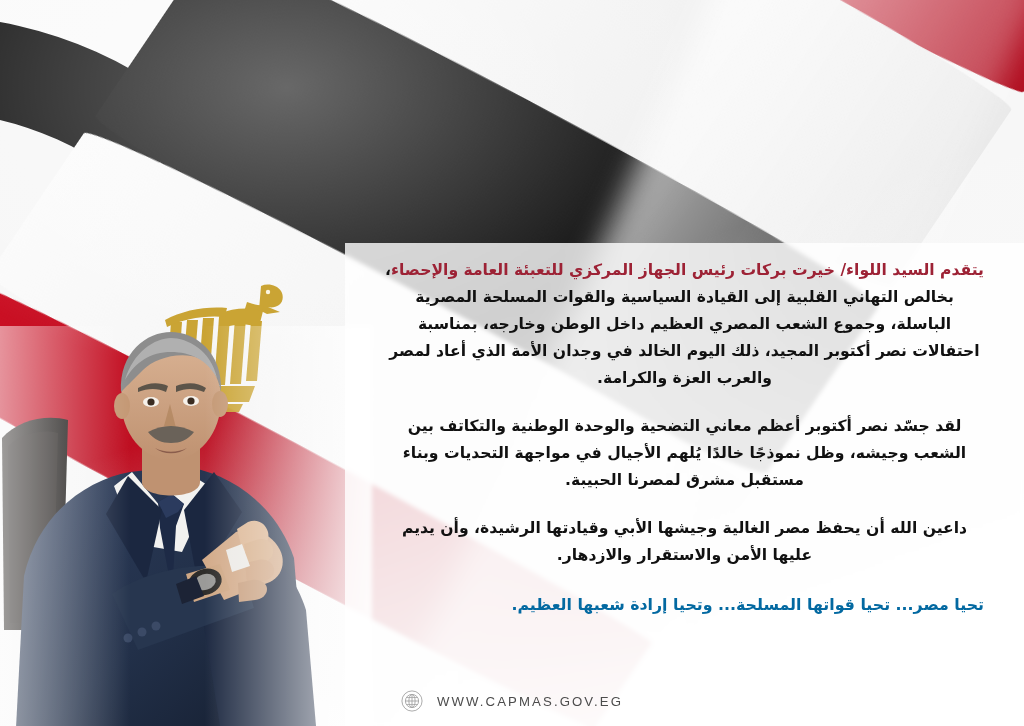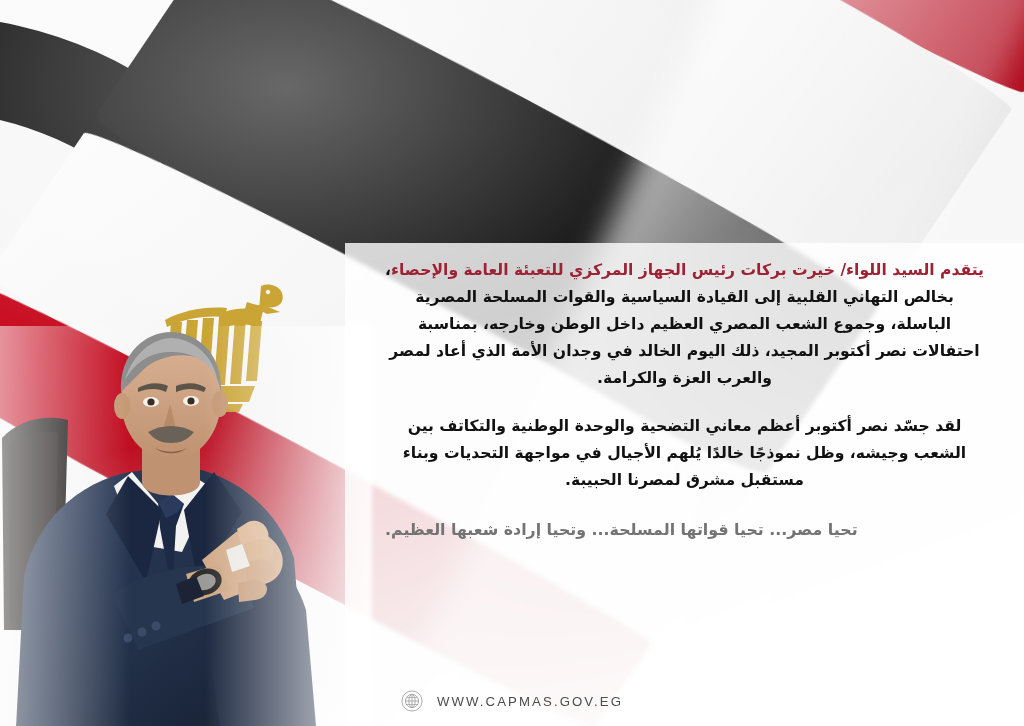--- a/index.html
+++ b/index.html
@@ -151,22 +151,22 @@
   }
   .para + .para { margin-top:21px; }
 
   .hl { color:#9d2235; }
 
   .slogan {
     margin-top:22px;
     font-size:15.8px;
     line-height:27px;
     font-weight:bold;
-    color:#737373;
-    text-align:left;
+    color:#0369a1;
+    text-align:right;
   }
 
   
   .footer {
     position:absolute;
     left:0; right:0; bottom:14px;
     display:flex;
     align-items:center;
     justify-content:center;
     gap:14px;
@@ -320,20 +320,21 @@
     </svg>
   </div>
 
   <div class="panel">
     <div class="panel-inner">
 
       <p class="para"><span class="hl">يتقدم السيد اللواء/ خيرت بركات رئيس الجهاز المركزي للتعبئة العامة والإحصاء</span><span>، بخالص التهاني القلبية إلى القيادة السياسية والقوات المسلحة المصرية الباسلة، وجموع الشعب المصري العظيم داخل الوطن وخارجه، بمناسبة احتفالات نصر أكتوبر المجيد، ذلك اليوم الخالد في وجدان الأمة الذي أعاد لمصر والعرب العزة والكرامة.</span></p>
 
       <p class="para"><span>لقد جسّد نصر أكتوبر أعظم معاني التضحية والوحدة الوطنية والتكاتف بين الشعب وجيشه، وظل نموذجًا خالدًا يُلهم الأجيال في مواجهة التحديات وبناء مستقبل مشرق لمصرنا الحبيبة.</span></p>
 
+      <p class="para"><span>داعين الله أن يحفظ مصر الغالية وجيشها الأبي وقيادتها الرشيدة، وأن يديم عليها الأمن والاستقرار والازدهار.</span></p>
 
       <p class="slogan">تحيا مصر... تحيا قواتها المسلحة... وتحيا إرادة شعبها العظيم.</p>
     </div>
   </div>
 
   <div class="footer">
     <svg class="globe" viewBox="0 0 24 24">
       <circle cx="12" cy="12" r="11" fill="none" stroke="#6d6d6d" stroke-width="1"></circle>
       <circle cx="12" cy="12" r="7.2" fill="none" stroke="#6d6d6d" stroke-width="1"></circle>
       <ellipse cx="12" cy="12" rx="3.4" ry="7.2" fill="none" stroke="#6d6d6d" stroke-width="1"></ellipse>

